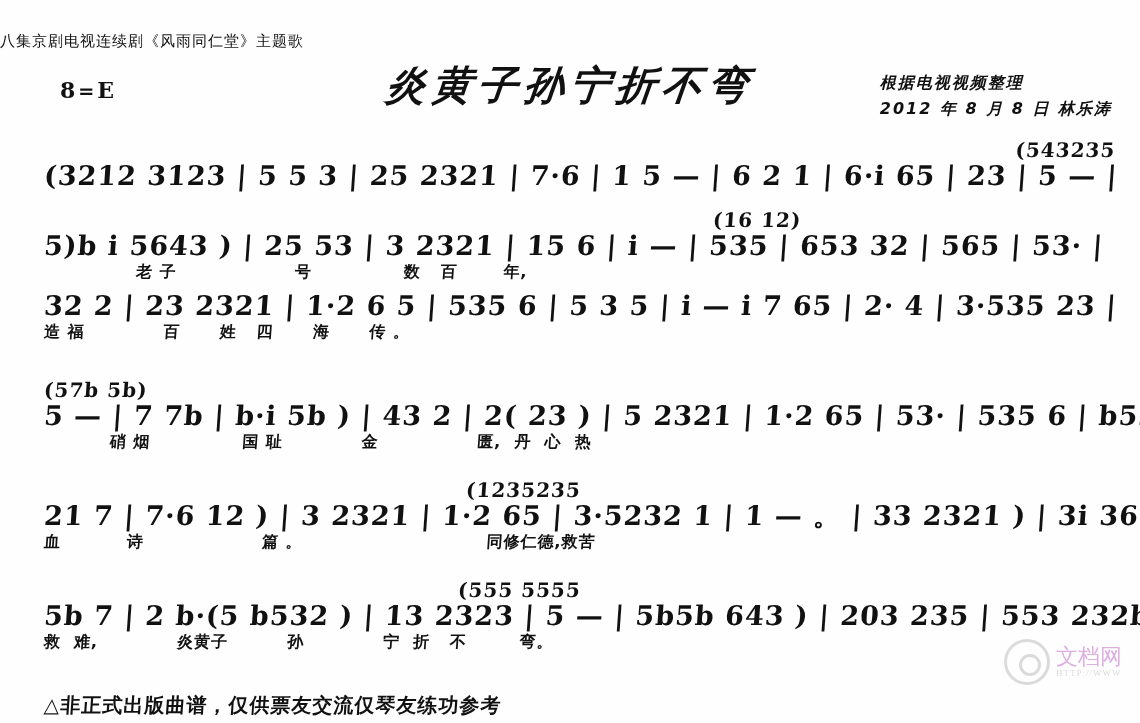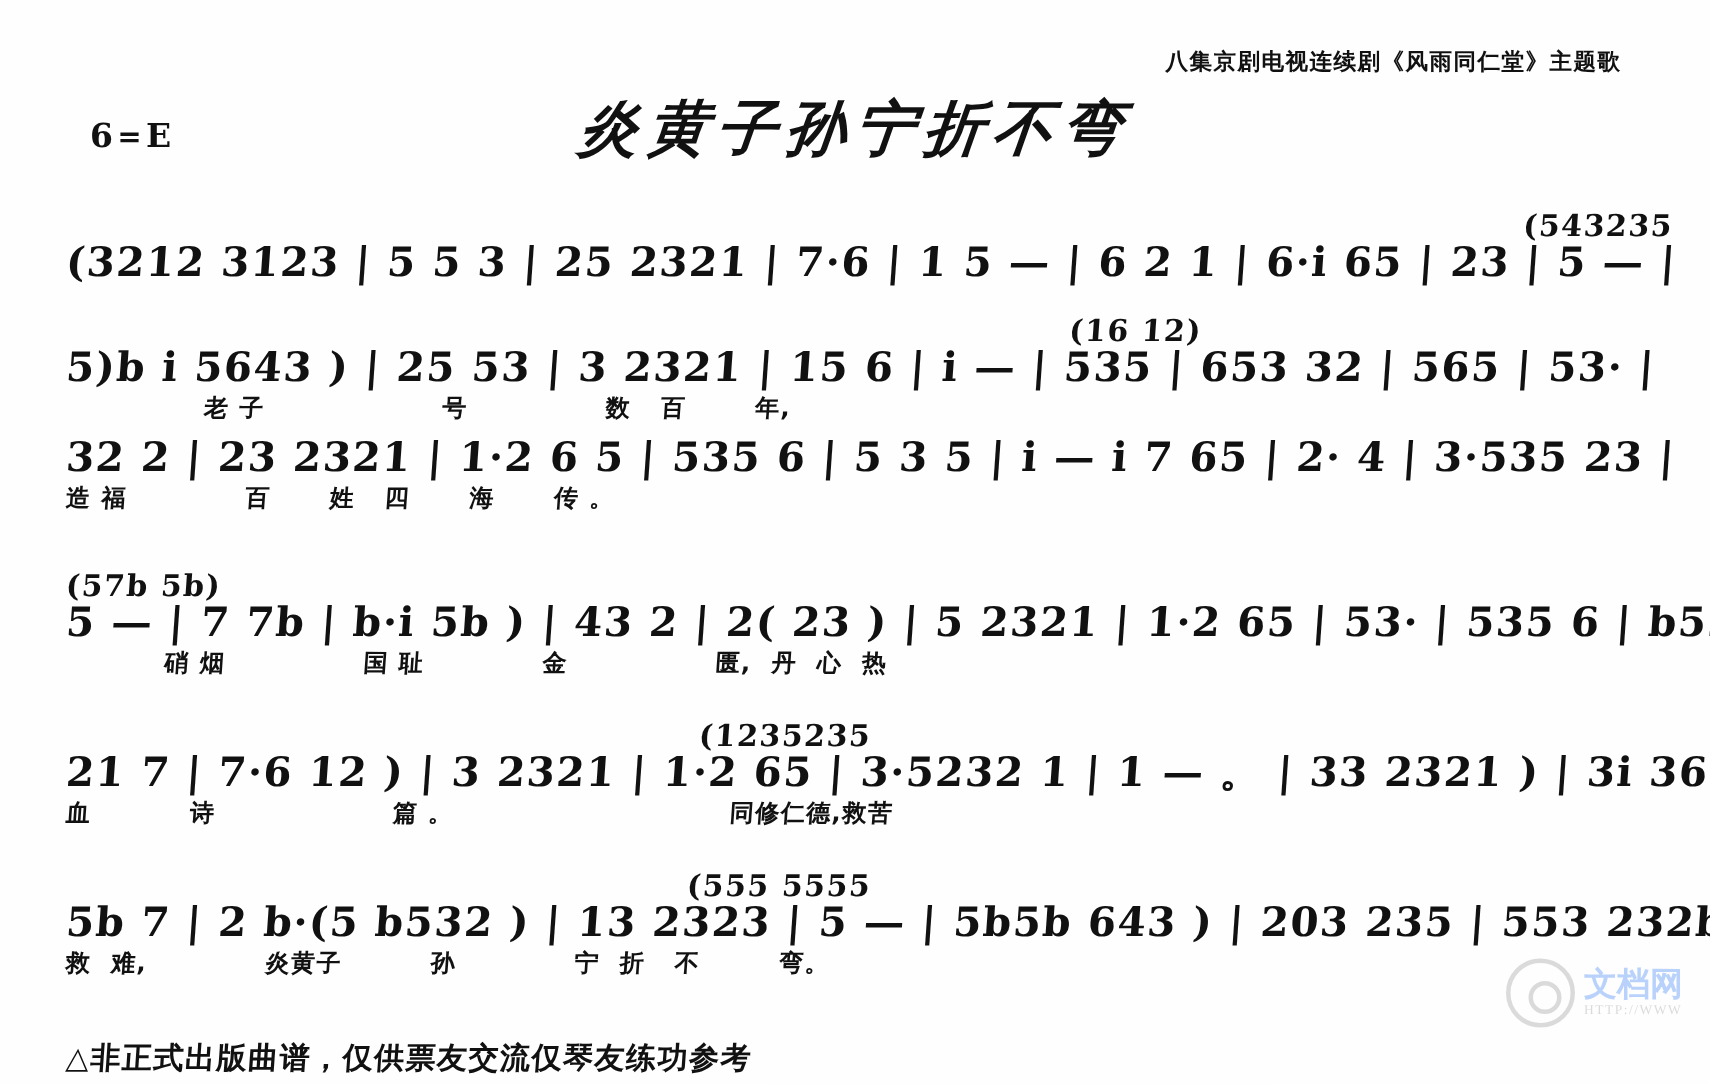--- a/index.html
+++ b/index.html
@@ -20,23 +20,23 @@
     left: 0; top: 0;
     width: 1140px;
     height: 723px;
     background: #fefefe;
   }
   
   .subtitle {
     position: absolute;
     left: 0; top: 32px;
     width: 1081px;
-    text-align: right;
+    text-align: left;
     font-size: 15px;
-    font-weight: bold;
+    font-weight: normal;
     letter-spacing: 1px;
     font-family: "DejaVu Sans", sans-serif;
   }
   .main-title {
     position: absolute;
     left: 0; top: 58px;
     width: 1140px;
     text-align: center;
     font-size: 40px;
     font-weight: bold;
@@ -129,40 +129,44 @@
     position: absolute;
     left: 50%; top: 50%;
     width: 16px; height: 16px;
     margin: -8px 0 0 -8px;
     border-radius: 50%;
     border: 3px solid #9a9a9a;
   }
   .wm-text {
     font-family: "DejaVu Sans", sans-serif;
     font-size: 22px;
-    font-weight: bold;
-    color: #3b82f6;
+    font-weight: normal;
+    color: #a21caf;
     line-height: 1;
   }
   .wm-sub {
     font-family: Liberation Serif, serif;
     font-size: 9px;
     color: #9a9a9a;
     letter-spacing: 1px;
   }
 </style>
 </head>
 <body>
 
 <div class="page">
 
   <div class="subtitle">八集京剧电视连续剧《风雨同仁堂》主题歌</div>
   <div class="main-title">炎黄子孙宁折不弯</div>
-  <div class="key-sig">6＝E</div>
-
+  <div class="key-sig">8＝E</div>
+
+  <div class="credits">
+    <div>根据电视视频整理</div>
+    <div>2012 年 8 月 8 日   林乐涛</div>
+  </div>
 
   <div class="system" style="top:138px;">
     <div class="upper-row">                                                                                                                          (543235</div>
     <div class="notes-row">(3212 3123 | 5 5 3 | 25 2321 | 7·6 | 1 5  — | 6 2 1 | 6·i 65 | 23 | 5  —  |</div>
     <div class="lyrics-row"></div>
   </div>
 
   <div class="system" style="top:208px;">
     <div class="upper-row">                                                                                    (16 12)</div>
     <div class="notes-row">5)b i 5643 ) | 25 53 | 3 2321 | 15 6 | i  —  | 535 | 653 32 | 565 | 53· |</div>

